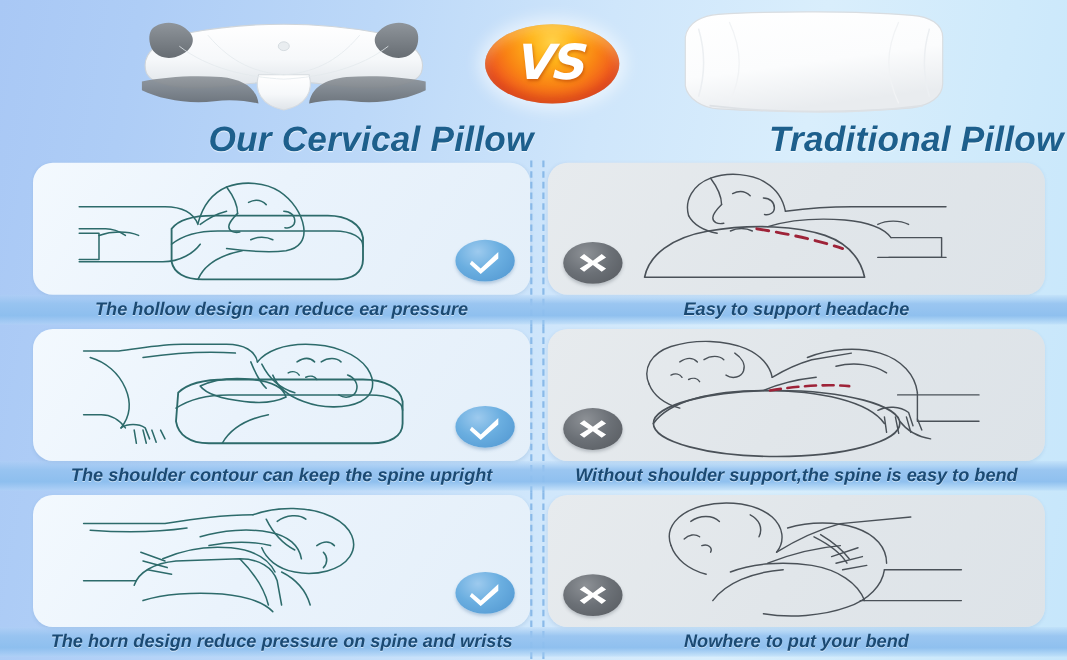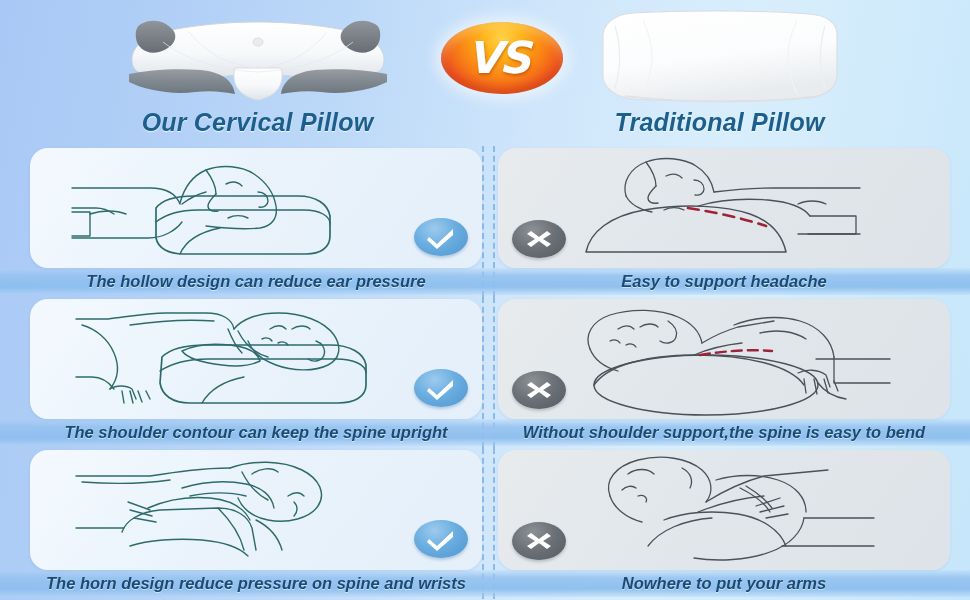--- a/index.html
+++ b/index.html
@@ -20,21 +20,21 @@
         #cfeafb 86%,
         #c6e6fb 100%);
     overflow: hidden;
   }
 
   
   .hero { position: absolute; left: 0; top: 0; width: 970px; height: 146px; }
 
   .hero-col { position: absolute; top: 0; height: 146px; }
   .hero-col.left  { left: 30px;  width: 455px; }
-  .hero-col.right { left: 492px; width: 455px; }
+  .hero-col.right { left: 512px; width: 455px; }
 
   .prod-wrap { position: absolute; left: 0; right: 0; top: 2px; height: 106px; }
 
   
   .cerv {
     position: absolute; left: 50%; top: 6px;
     transform: translateX(-50%);
     width: 330px; height: 98px;
   }
   .cerv svg { width: 100%; height: 100%; display: block; }
@@ -42,22 +42,22 @@
   
   .trad {
     position: absolute; left: 50%; top: 4px;
     transform: translateX(-50%);
     width: 270px; height: 100px;
   }
   .trad svg { width: 100%; height: 100%; display: block; }
 
   .hero-title {
     position: absolute; left: 0; right: 0; top: 108px;
-    text-align: center;
-    font-size: 25px;
+    text-align: right;
+    font-size: 32px;
     font-style: italic;
     font-weight: bold;
     color: #1d5f8c;
     letter-spacing: .2px;
     text-shadow: 0 1px 1px rgba(255,255,255,.75);
     white-space: nowrap;
   }
 
   
   .vs-badge {
@@ -494,18 +494,18 @@
             <path d="M9 4 L17 10 L25 4 L29 7 L21 12 L29 17 L25 20 L17 14 L9 20 L5 17 L13 12 L5 7 Z" fill="#ffffff"></path>
           </svg>
         </div>
       </div>
 
       <div class="vdash a"></div>
       <div class="vdash b"></div>
 
       <div class="caption-band">
         <div class="cap left">The horn design reduce pressure on spine and wrists</div>
-        <div class="cap right">Nowhere to put your arms</div>
+        <div class="cap right">Nowhere to put your bend</div>
       </div>
     </div>
 
   </div>
 </div>
 
 </body></html>

